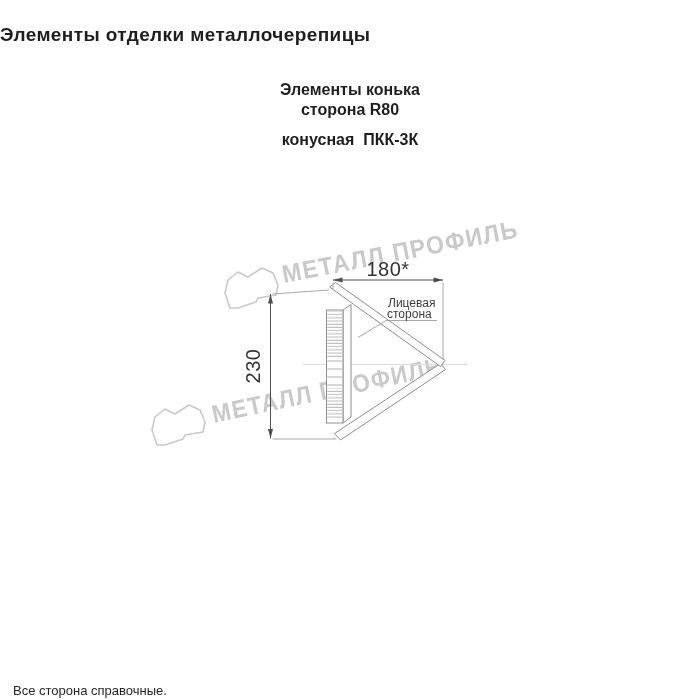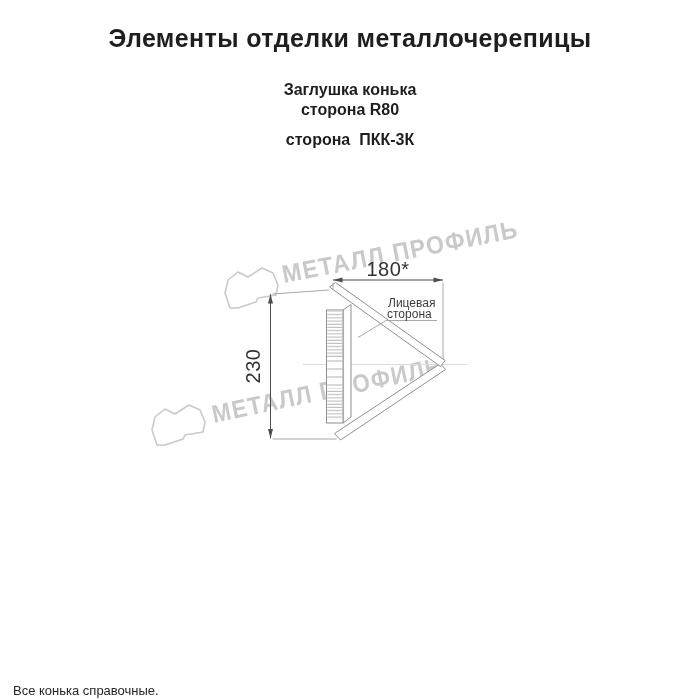--- a/index.html
+++ b/index.html
@@ -8,22 +8,22 @@
     width: 700px;
     height: 700px;
     background: #ffffff;
     overflow: hidden;
     font-family: "Liberation Sans", sans-serif;
   }
   .page-title {
     position: absolute;
     top: 24px; left: 0; right: 0;
     margin: 0;
-    text-align: center;
-    font-size: 25px;
+    text-align: left;
+    font-size: 19px;
     font-weight: bold;
     letter-spacing: 0.4px;
     color: #1e1e1e;
     white-space: pre;
   }
   .subtitle {
     position: absolute;
     left: 0; right: 0;
     text-align: center;
     font-size: 16px;
@@ -72,23 +72,23 @@
   .dim-line { stroke: #4d4d4d; stroke-width: 1; fill: none; }
   .dim-arrow { fill: #4d4d4d; stroke: none; }
 </style>
 </head>
 <body>
 
 <div class="page">
 
   <h1 class="page-title">Элементы отделки металлочерепицы</h1>
 
-  <div class="subtitle sub-line1">Заглушка конька</div>
+  <div class="subtitle sub-line1">Элементы конька</div>
   <div class="subtitle sub-line2">сторона R80</div>
-  <div class="subtitle sub-line3">сторона  ПКК-3К</div>
+  <div class="subtitle sub-line3">конусная  ПКК-3К</div>
 
   <svg class="drawing-svg" viewBox="0 0 700 700" xmlns="http://www.w3.org/2000/svg">
     <defs>
       <pattern id="ribsDense" width="6" height="3.2" patternUnits="userSpaceOnUse">
         <path d="M0 1 H6" stroke="#9a9a9a" stroke-width="0.8"></path>
       </pattern>
       <pattern id="ribsSparse" width="6" height="8" patternUnits="userSpaceOnUse">
         <path d="M0 1 H6" stroke="#9a9a9a" stroke-width="0.8"></path>
       </pattern>
       <symbol id="mpLogo" viewBox="0 0 56 44" overflow="visible">
@@ -141,17 +141,17 @@
     </g>
 
     <g>
       <polyline class="thin-line" points="437,320.5 386,320.5 358,337.5" stroke="#8f8f8f"></polyline>
       <text class="label-text" x="388" y="306.5">Лицевая</text>
       <text class="label-text" x="387" y="318">сторона</text>
     </g>
   </svg>
 
   <div class="footer">
-    <div>Все конька справочные.</div>
+    <div>Все сторона справочные.</div>
     
   </div>
 
 </div>
 
 </body></html>

